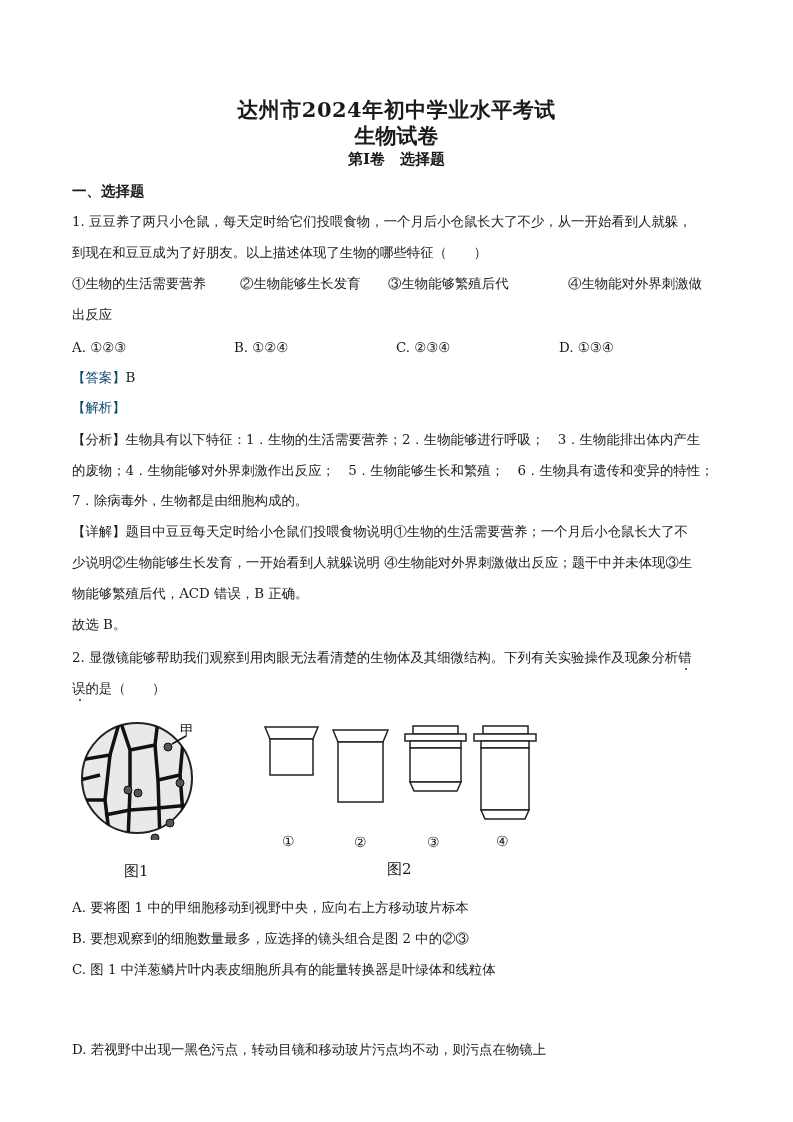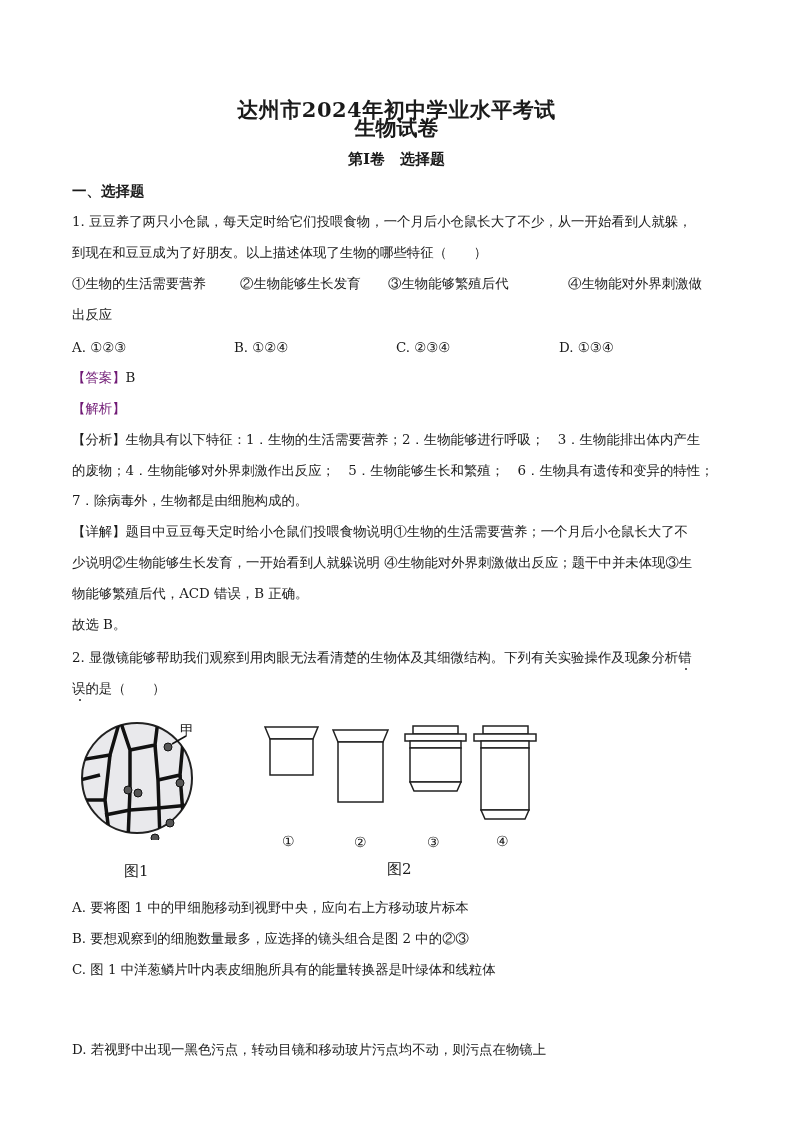--- a/index.html
+++ b/index.html
@@ -6,36 +6,36 @@
   body { width: 793px; height: 1122px; position: relative; overflow: hidden;
          font-family: "DejaVu Serif", "Liberation Serif", serif; color: #1a1a1a; }
   .page { position: absolute; left: 0; top: 0; width: 793px; height: 1122px; }
   .abs { position: absolute; white-space: nowrap; }
   .title { left: 0; width: 793px; text-align: center; font-weight: bold; }
   .t1 { top: 94px; font-size: 21px; letter-spacing: 0.5px; }
   .t2 { top: 112px; font-size: 21px; }
   .t3 { top: 150px; font-size: 15px; }
   .sec { left: 72px; top: 182px; font-size: 14.5px; font-weight: bold; }
   .line { left: 72px; font-size: 13.4px; line-height: 20px; }
-  .lbl { color: #701a75; }
+  .lbl { color: #0c4a6e; font-family: Liberation Mono, monospace; }
   .emph { position: relative; }
   .emph::after { content: ""; position: absolute; left: 50%; bottom: -5px; width: 2px; height: 2px;
                  background: #222; border-radius: 50%; }
   .fig1 { left: 80px; top: 720px; width: 115px; height: 115px; }
   .figcap { font-size: 15px; }
   .fig2 { left: 250px; top: 715px; width: 300px; height: 120px; }
   .circ { font-size: 14px; }
 </style>
 </head>
 <body>
 
 <div class="page">
 
   <div class="abs title t1" style="top:96px">达州市2024年初中学业水平考试</div>
-  <div class="abs title t2" style="top:114px;margin-top:0">生物试卷</div>
+  <div class="abs title t2" style="top:114px;margin-top:8px">生物试卷</div>
   <div class="abs title t3" style="top:150px">第I卷　选择题</div>
   <div class="abs sec">一、选择题</div>
 
   <div class="abs line" style="top:212px">1. 豆豆养了两只小仓鼠，每天定时给它们投喂食物，一个月后小仓鼠长大了不少，从一开始看到人就躲，</div>
   <div class="abs line" style="top:243px">到现在和豆豆成为了好朋友。以上描述体现了生物的哪些特征（　　）</div>
 
   <div class="abs line" style="top:274px;left:72px">①生物的生活需要营养</div>
   <div class="abs line" style="top:274px;left:240px">②生物能够生长发育</div>
   <div class="abs line" style="top:274px;left:388px">③生物能够繁殖后代</div>
   <div class="abs line" style="top:274px;left:568px">④生物能对外界刺激做</div>

